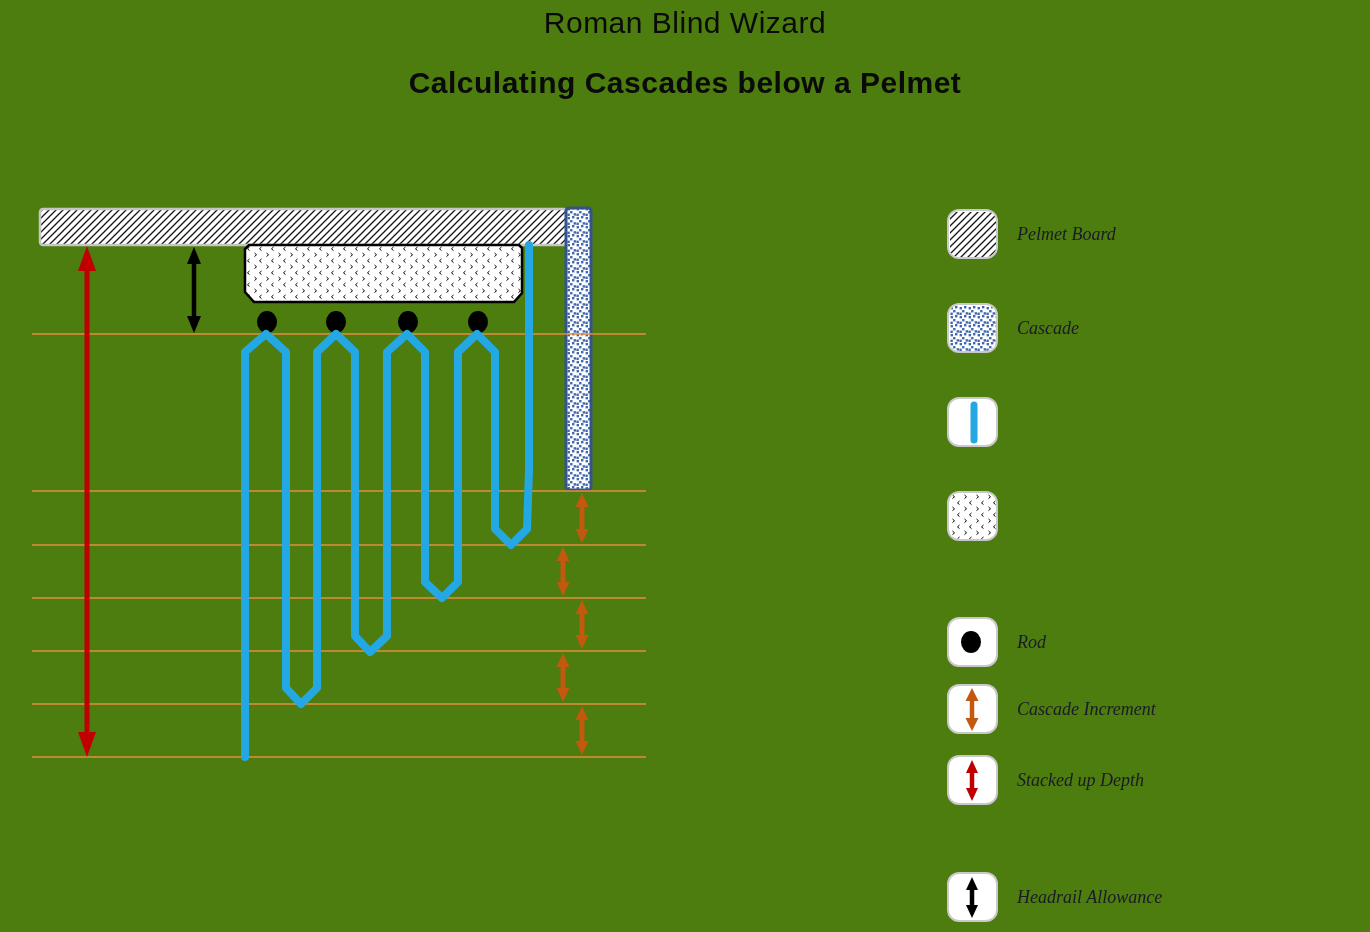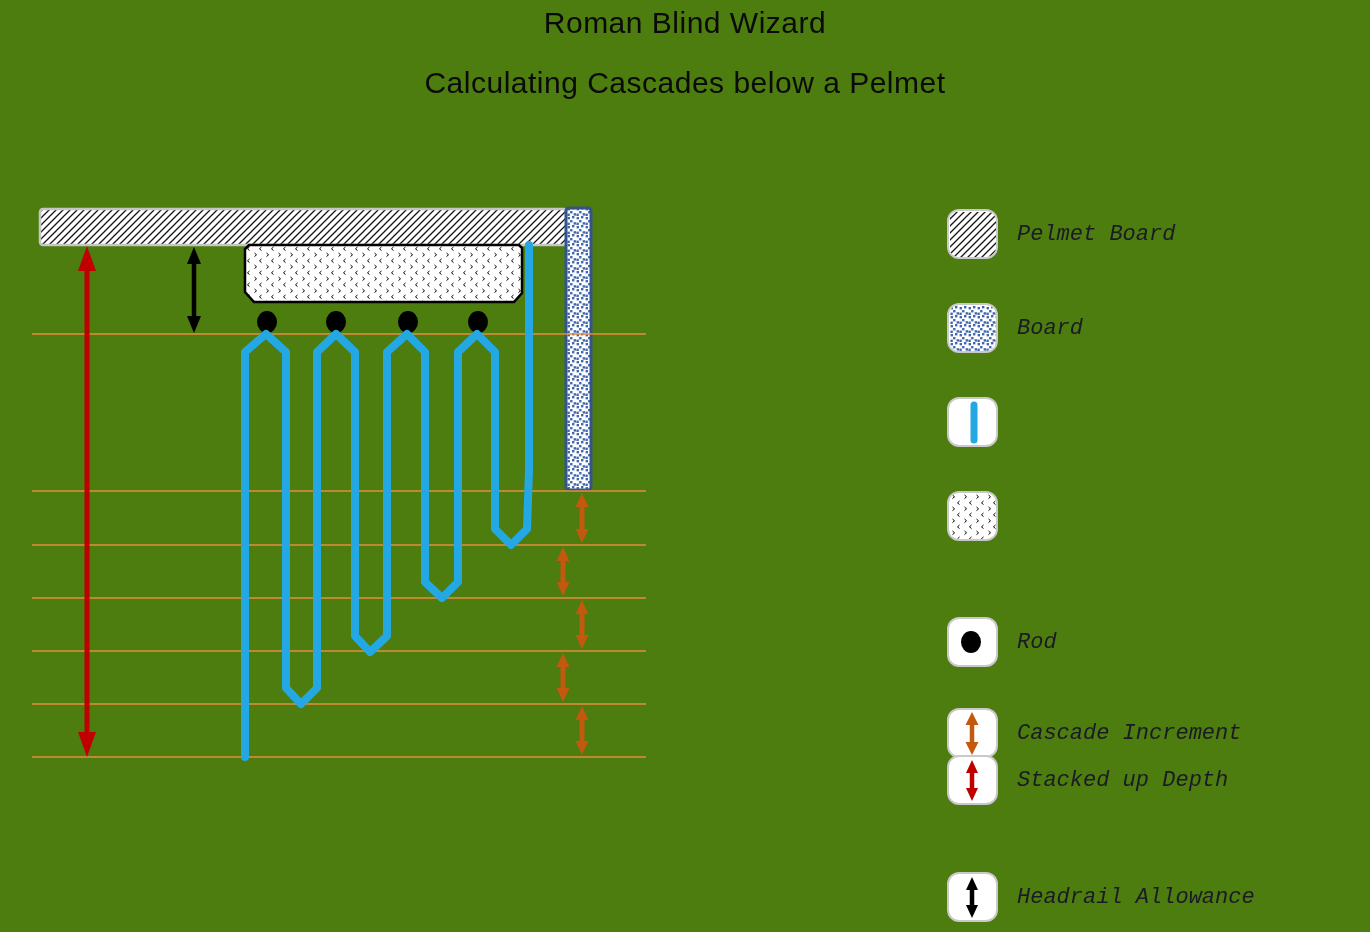--- a/index.html
+++ b/index.html
@@ -1,29 +1,29 @@
 <!DOCTYPE html>
 <html><head>
 <meta charset="utf-8">
 <style>
   html,body{margin:0;padding:0;background:#fff;}
   .page{position:relative;width:1370px;height:932px;background:#4d7c0f;overflow:hidden;
         font-family:"Liberation Sans",sans-serif;}
   .title{position:absolute;top:6px;left:0;width:100%;text-align:center;
          font-size:30px;font-weight:400;color:#0a0a0a;letter-spacing:.5px;margin:0;}
   .subtitle{position:absolute;top:66px;left:0;width:100%;text-align:center;
-         font-size:30px;font-weight:400;color:#0a0a0a;letter-spacing:.5px;margin:0;}
+         font-size:30px;font-weight:700;color:#0a0a0a;letter-spacing:.5px;margin:0;}
   .diagram-svg{position:absolute;left:0;top:0;width:1370px;height:932px;}
   .legend{position:absolute;left:947px;top:0;list-style:none;margin:0;padding:0;}
   .legend-item{position:absolute;left:0;display:flex;align-items:center;height:50px;white-space:nowrap;}
   .swatch{box-sizing:border-box;flex:0 0 auto;width:51px;height:50px;border:2.5px solid #c9c9c9;
           border-radius:12px;background:#fff;overflow:hidden;display:flex;
           align-items:center;justify-content:center;}
-  .legend-label{margin-left:19px;font-family:Liberation Mono, monospace;font-style:italic;
-          font-size:22px;color:#1b1b26;}
+  .legend-label{margin-left:19px;font-family:Liberation Serif, serif;font-style:italic;
+          font-size:18px;color:#1b1b26;}
 </style>
 </head>
 <body>
 
 <div class="page">
 
   <h1 class="title">Roman Blind Wizard</h1>
   <h2 class="subtitle">Calculating Cascades below a Pelmet</h2>
 
   <svg class="diagram-svg" viewBox="0 0 1370 932" xmlns="http://www.w3.org/2000/svg">
@@ -126,21 +126,21 @@
       </span>
       <span class="legend-label">Pelmet Board</span>
     </li>
 
     <li class="legend-item" style="top:303px">
       <span class="swatch">
         <svg width="46" height="45">
             <rect width="46" height="45" fill="url(#speckle)"></rect>
           </svg>
       </span>
-      <span class="legend-label">Board</span>
+      <span class="legend-label">Cascade</span>
     </li>
 
     <li class="legend-item" style="top:397px">
       <span class="swatch">
         <svg width="46" height="45">
           <line x1="24" y1="5" x2="24" y2="40" stroke="#23A8E4" stroke-width="7" stroke-linecap="round"></line>
         </svg>
       </span>
     </li>
 
@@ -154,21 +154,21 @@
 
     <li class="legend-item" style="top:617px">
       <span class="swatch">
         <svg width="46" height="45">
           <ellipse cx="21" cy="22" rx="10" ry="11" fill="#000000"></ellipse>
         </svg>
       </span>
       <span class="legend-label">Rod</span>
     </li>
 
-    <li class="legend-item" style="top:708px">
+    <li class="legend-item" style="top:684px">
       <span class="swatch">
         <svg width="46" height="45" fill="#C2590F">
           <line x1="22" y1="12" x2="22" y2="33" stroke="#C2590F" stroke-width="4.5"></line>
           <polygon points="22,1 15.5,14 28.5,14"></polygon>
           <polygon points="22,44 15.5,31 28.5,31"></polygon>
         </svg>
       </span>
       <span class="legend-label">Cascade Increment</span>
     </li>
 

